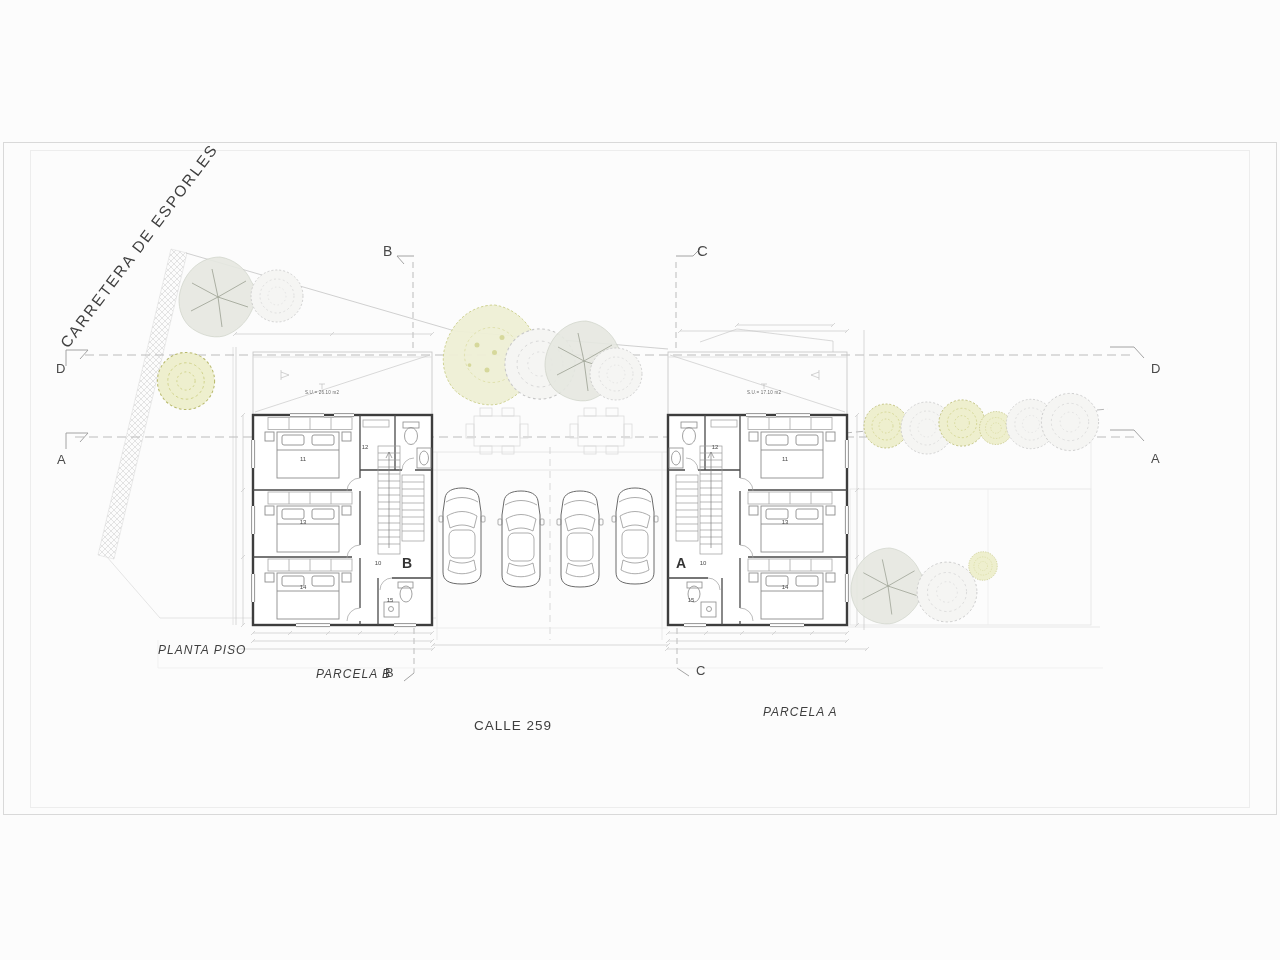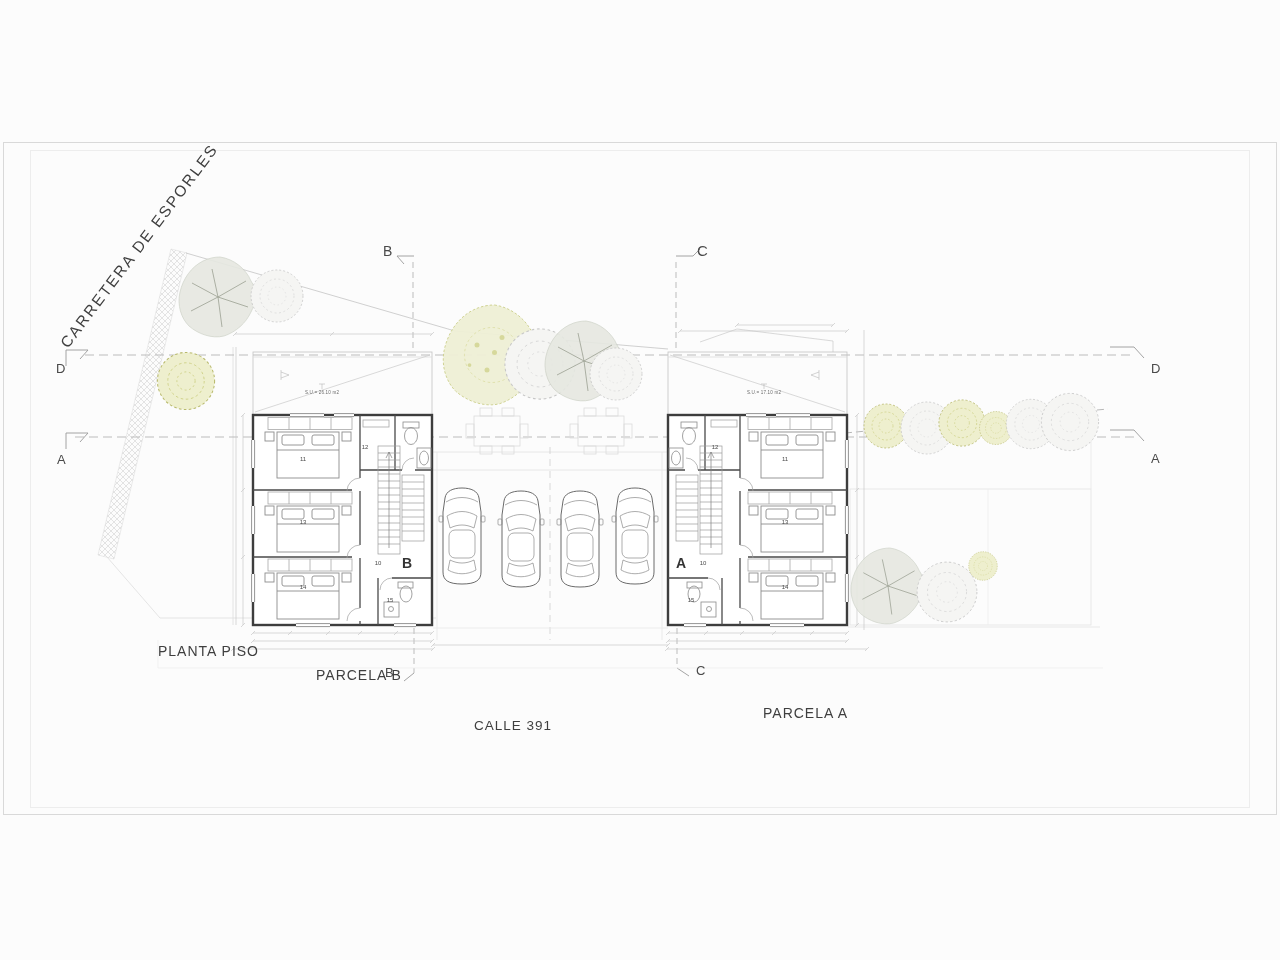--- a/index.html
+++ b/index.html
@@ -6,21 +6,21 @@
   #canvas{position:relative;width:1280px;height:960px;background:#fcfcfc;overflow:hidden;
           font-family:"Liberation Sans",sans-serif;}
   #plan-svg{position:absolute;left:0;top:0;}
   .lbl{position:absolute;color:#3f3f3f;white-space:nowrap;line-height:1;}
   .rot{transform:rotate(-53deg);transform-origin:0 100%;}
   .sec{font-size:13px;color:#4a4a4a;}
   .sec-big{font-size:14px;color:#4a4a4a;}
   .plan-letter{font-size:14px;font-weight:bold;color:#333;}
   .room-no{font-size:6px;color:#4a4a4a;width:14px;text-align:center;}
   .su{font-size:4.5px;color:#6a6a6a;width:60px;text-align:center;letter-spacing:.2px;}
-  .big-label{font-size:14px;letter-spacing:1px;color:#3f3f3f;}
+  .big-label{font-size:12px;letter-spacing:1px;color:#3f3f3f;font-style:italic;}
 </style>
 </head>
 <body>
 
 <div id="canvas">
 
 <svg id="plan-svg" width="1280" height="960" viewBox="0 0 1280 960">
   <defs>
     <pattern id="hatch" width="6" height="6" patternUnits="userSpaceOnUse">
       <path d="M0,0 L6,6 M6,0 L0,6" stroke="#d2d2d2" stroke-width="0.6"></path>
@@ -284,21 +284,21 @@
 <div class="lbl sec-big" style="left:697px;top:243px;font-size:15px;">C</div>
 <div class="lbl sec" style="left:385px;top:666px;">B</div>
 <div class="lbl sec" style="left:696px;top:664px;">C</div>
 
 <div class="lbl plan-letter" style="left:402px;top:556px;">B</div>
 <div class="lbl plan-letter" style="left:676px;top:556px;">A</div>
 
 <div class="lbl big-label" style="left:158px;top:644px;">PLANTA PISO</div>
 <div class="lbl big-label" style="left:316px;top:668px;">PARCELA B</div>
 <div class="lbl big-label" style="left:763px;top:706px;">PARCELA A</div>
-<div class="lbl" style="left:474px;top:719px;font-size:13.5px;letter-spacing:1px;">CALLE 391</div>
+<div class="lbl" style="left:474px;top:719px;font-size:13.5px;letter-spacing:1px;">CALLE 259</div>
 
 <div class="lbl su" style="left:292px;top:391px;">S.U.= 26.10 m2</div>
 <div class="lbl su" style="left:734px;top:391px;">S.U.= 17.10 m2</div>
 
 <div class="lbl room-no" style="left:296px;top:456px;">11</div>
 <div class="lbl room-no" style="left:296px;top:519px;">13</div>
 <div class="lbl room-no" style="left:296px;top:584px;">14</div>
 <div class="lbl room-no" style="left:358px;top:444px;">12</div>
 <div class="lbl room-no" style="left:371px;top:560px;">10</div>
 <div class="lbl room-no" style="left:383px;top:597px;">15</div>

